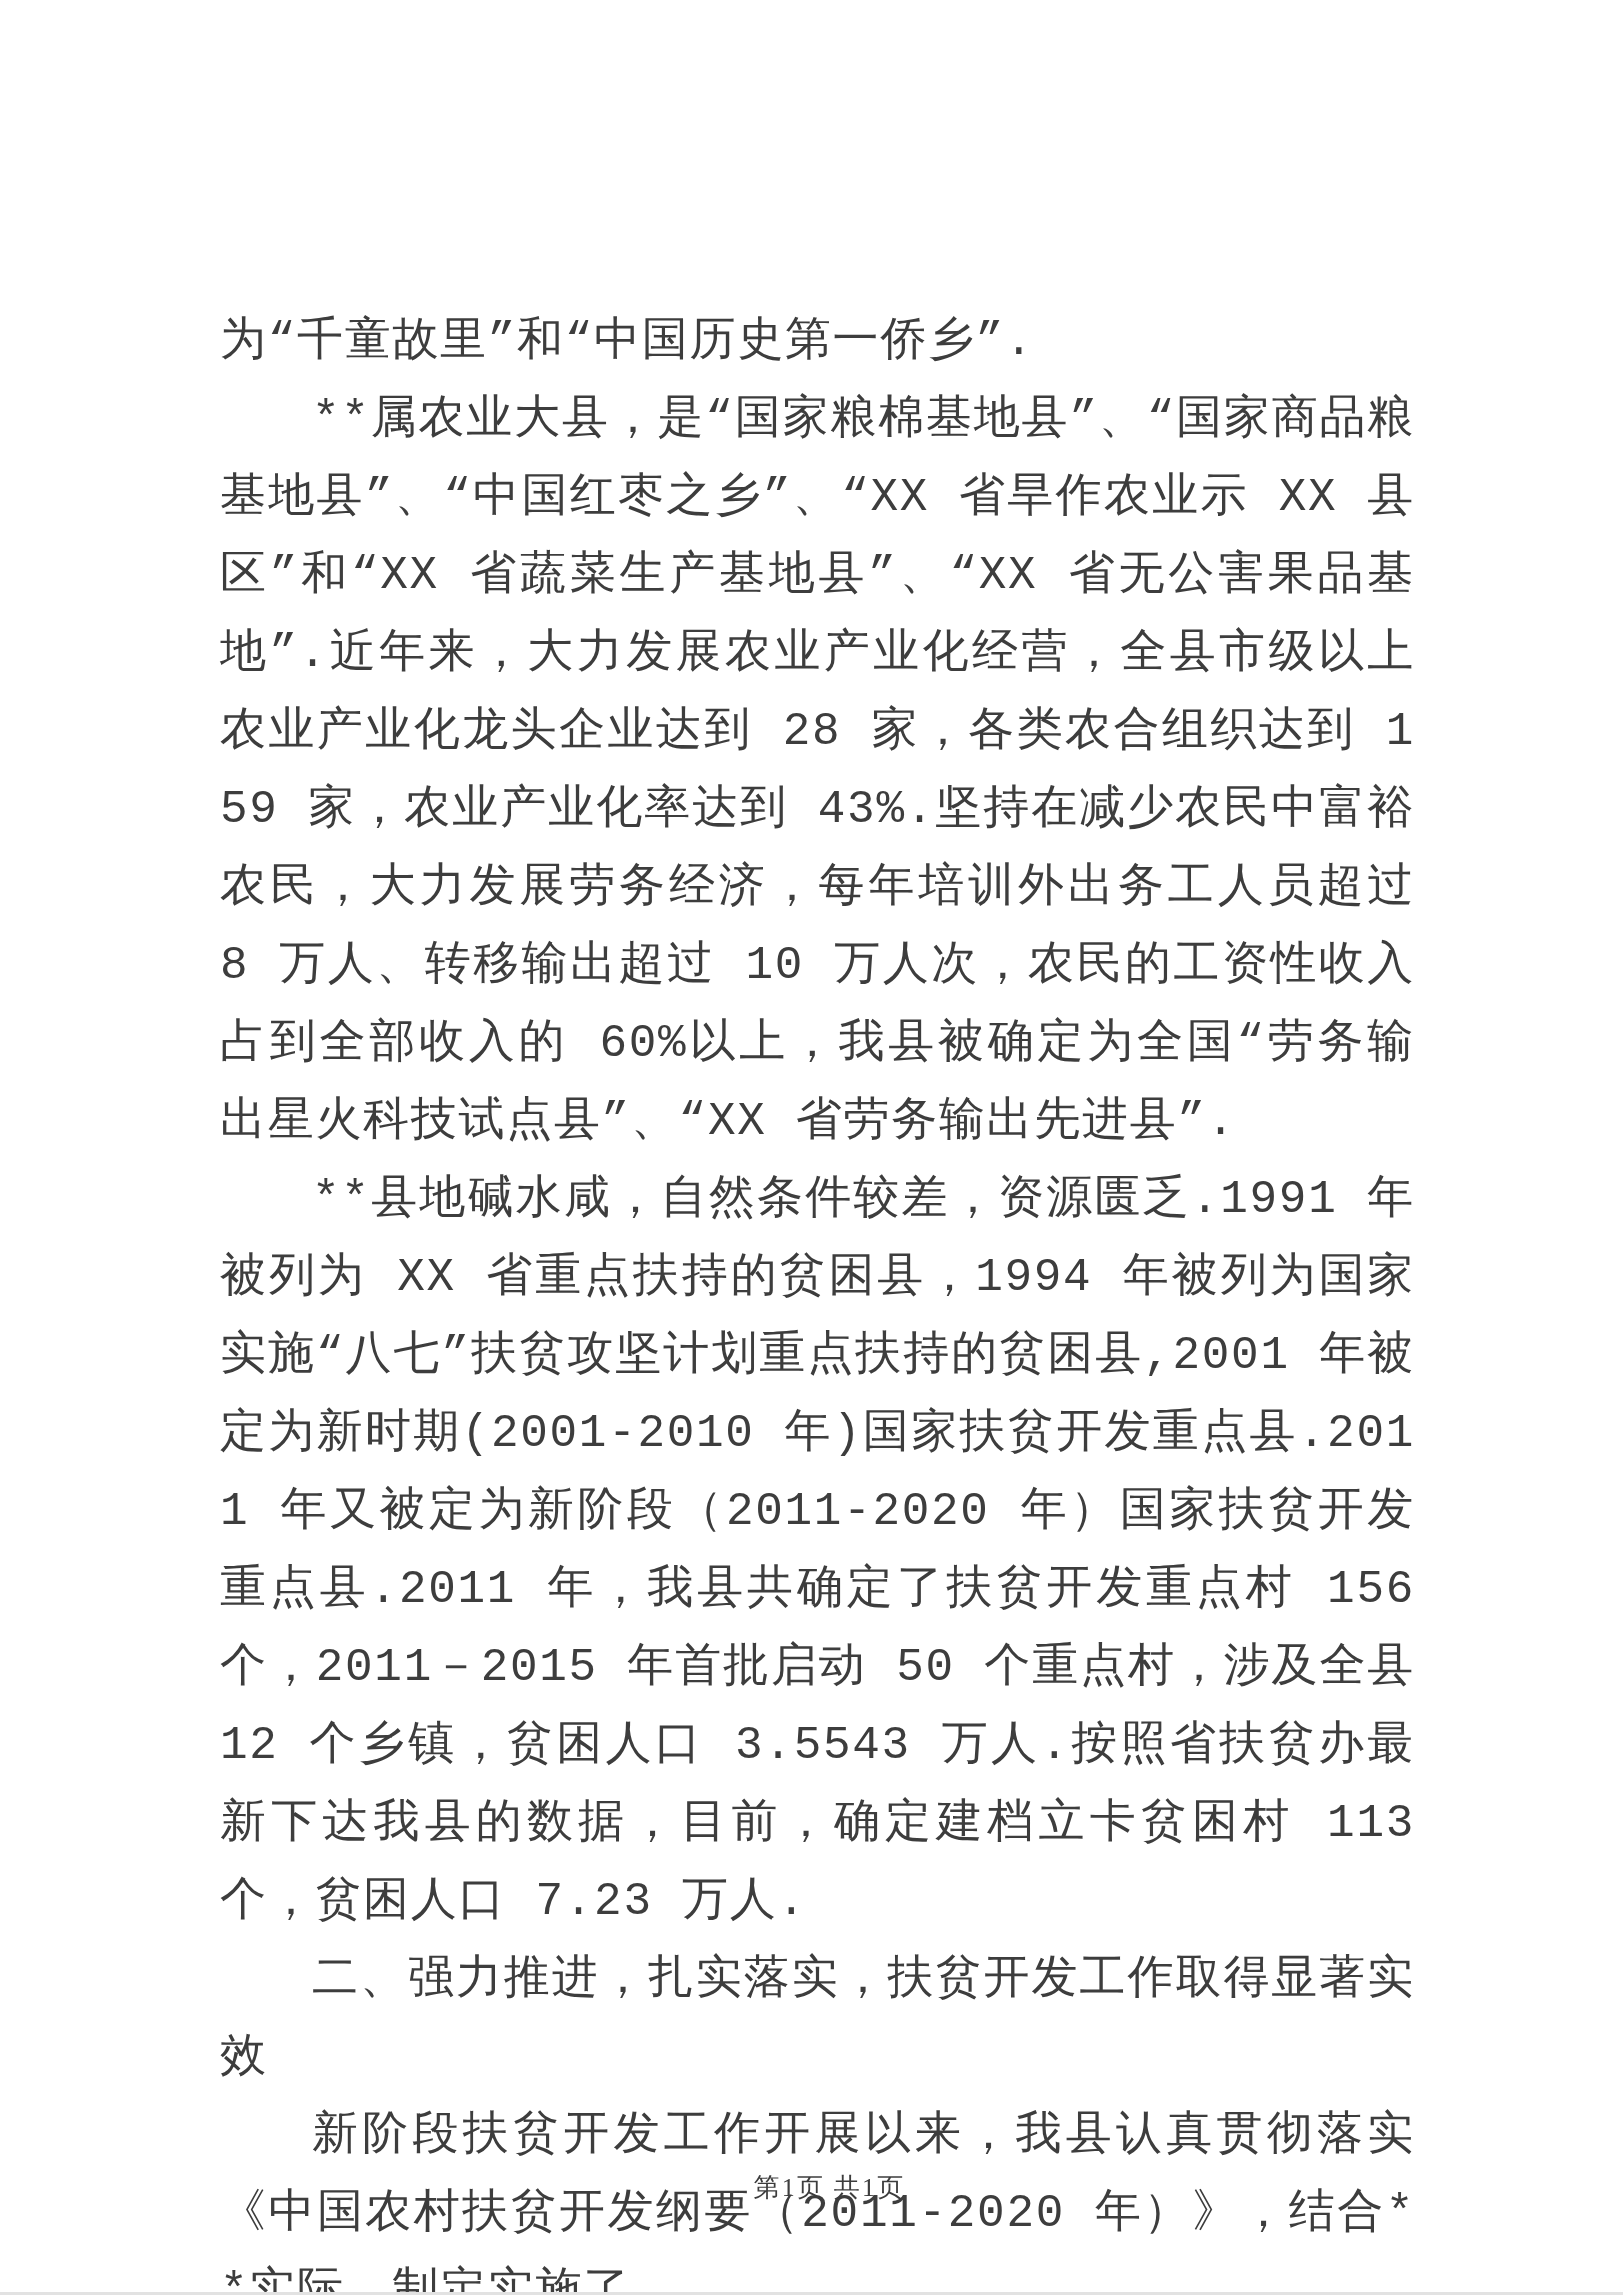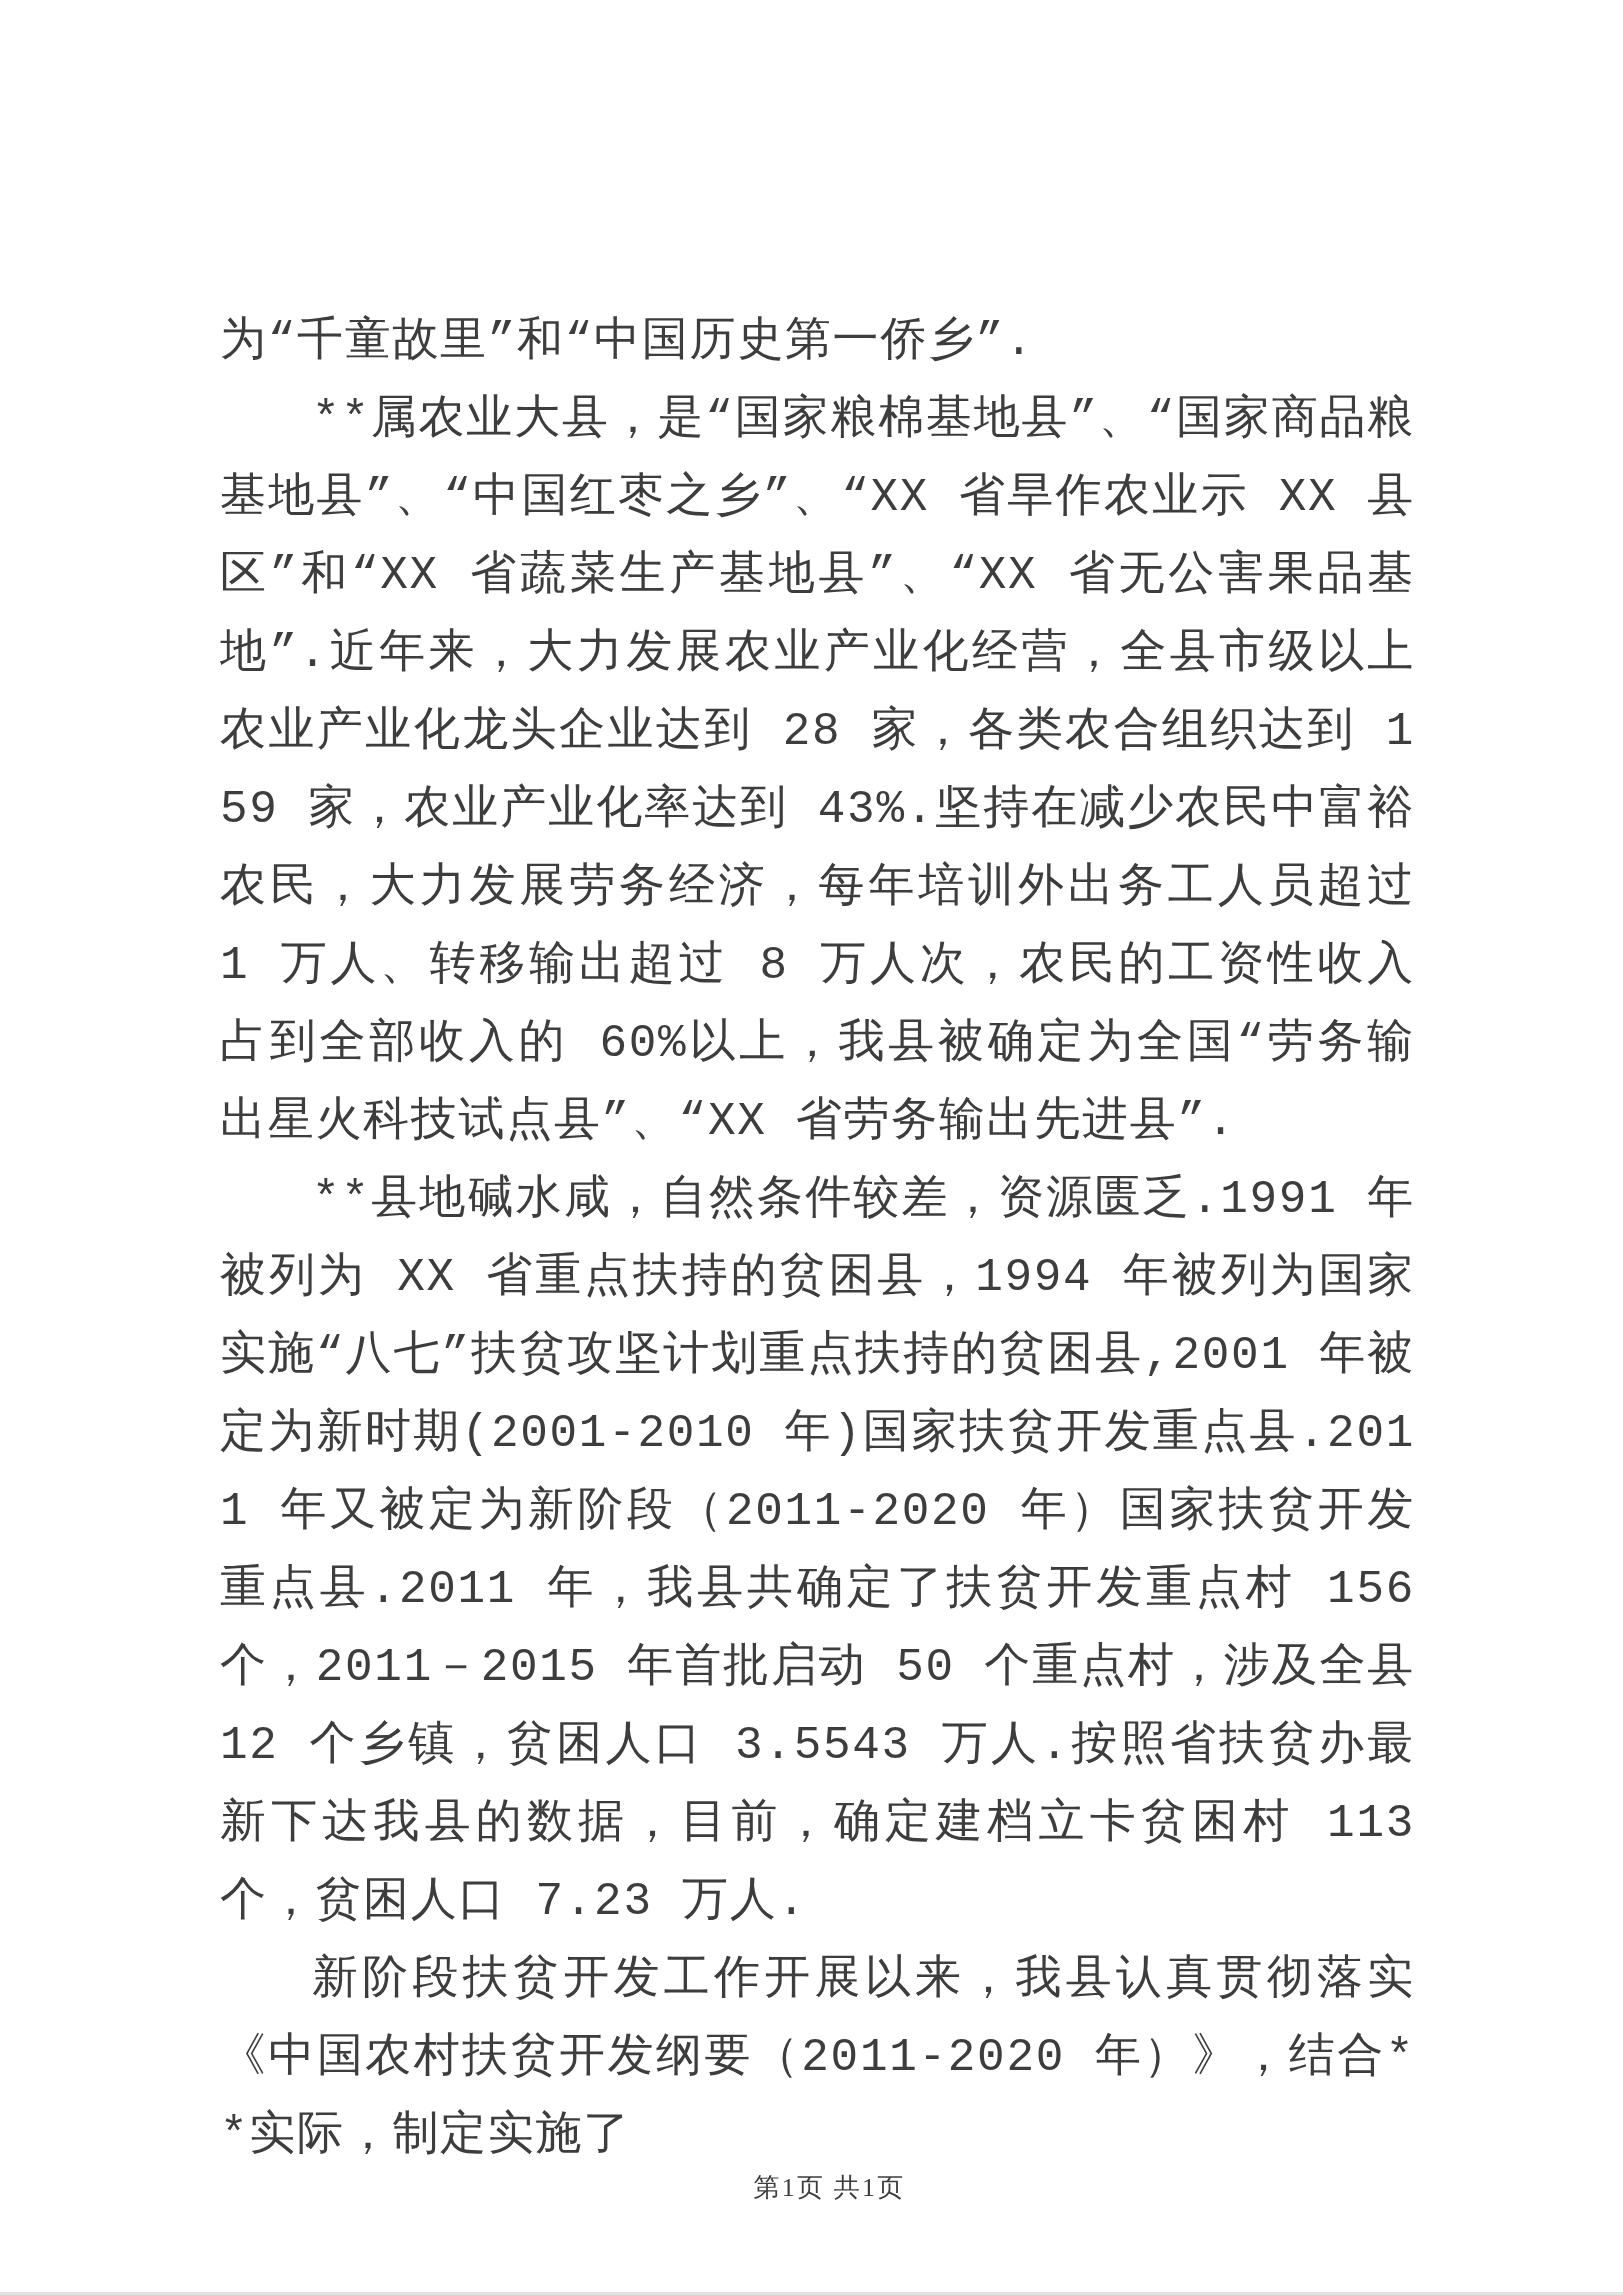--- a/index.html
+++ b/index.html
@@ -56,22 +56,23 @@
     background: #e2e2e2;
   }
 </style>
 </head>
 <body>
 
 <div class="page">
 
   <div class="content">
     <p class="para">为“千童故里”和“中国历史第一侨乡”.</p>
-    <p class="para indent">**属农业大县，是“国家粮棉基地县”、“国家商品粮基地县”、“中国红枣之乡”、“XX 省旱作农业示 XX 县区”和“XX 省蔬菜生产基地县”、“XX 省无公害果品基地”.近年来，大力发展农业产业化经营，全县市级以上农业产业化龙头企业达到 28 家，各类农合组织达到 159 家，农业产业化率达到 43%.坚持在减少农民中富裕农民，大力发展劳务经济，每年培训外出务工人员超过 1 万人、转移输出超过 8 万人次，农民的工资性收入占到全部收入的 60%以上，我县被确定为全国“劳务输出星火科技试点县”、“XX 省劳务输出先进县”.</p>
+    <p class="para indent">**属农业大县，是“国家粮棉基地县”、“国家商品粮基地县”、“中国红枣之乡”、“XX 省旱作农业示 XX 县区”和“XX 省蔬菜生产基地县”、“XX 省无公害果品基地”.近年来，大力发展农业产业化经营，全县市级以上农业产业化龙头企业达到 28 家，各类农合组织达到 159 家，农业产业化率达到 43%.坚持在减少农民中富裕农民，大力发展劳务经济，每年培训外出务工人员超过 8 万人、转移输出超过 10 万人次，农民的工资性收入占到全部收入的 60%以上，我县被确定为全国“劳务输出星火科技试点县”、“XX 省劳务输出先进县”.</p>
     <p class="para indent">**县地碱水咸，自然条件较差，资源匮乏.1991 年被列为 XX 省重点扶持的贫困县，1994 年被列为国家实施“八七”扶贫攻坚计划重点扶持的贫困县,2001 年被定为新时期(2001-2010 年)国家扶贫开发重点县.2011 年又被定为新阶段（2011-2020 年）国家扶贫开发重点县.2011 年，我县共确定了扶贫开发重点村 156 个，2011－2015 年首批启动 50 个重点村，涉及全县 12 个乡镇，贫困人口 3.5543 万人.按照省扶贫办最新下达我县的数据，目前，确定建档立卡贫困村 113 个，贫困人口 7.23 万人.</p>
+    <p class="para indent">二、强力推进，扎实落实，扶贫开发工作取得显著实效</p>
     <p class="para indent">新阶段扶贫开发工作开展以来，我县认真贯彻落实《中国农村扶贫开发纲要（2011-2020 年）》，结合**实际，制定实施了</p>
   </div>
 
   <div class="footer">
     <span>第1页 共1页</span>
   </div>
 
   <div class="page-bottom-edge"></div>
 
 </div>

